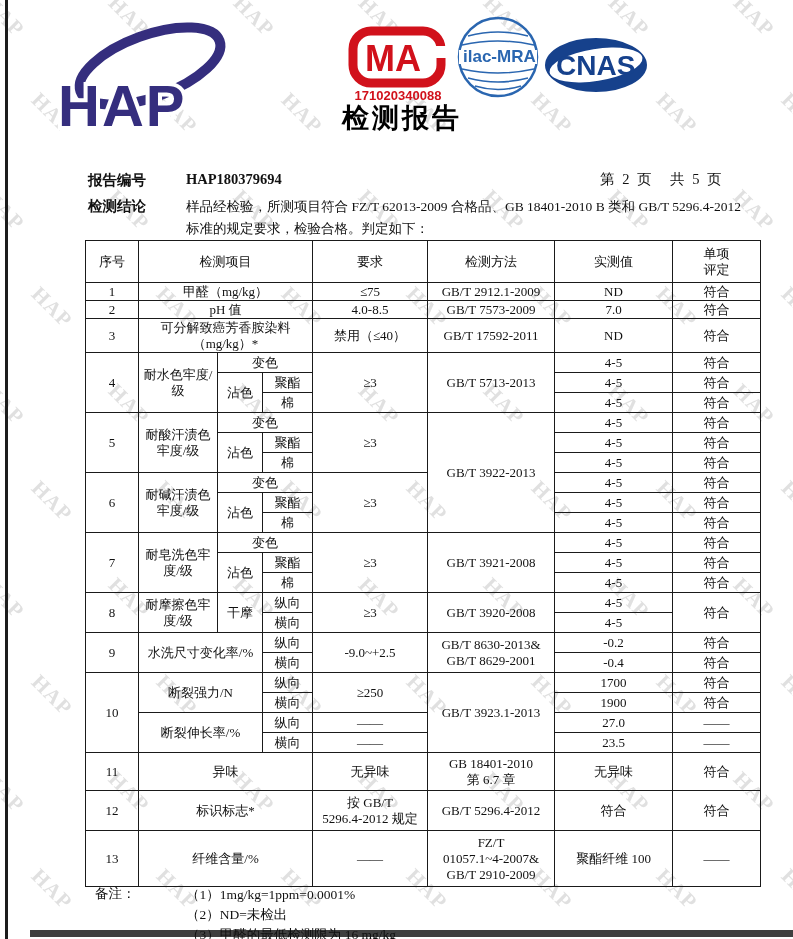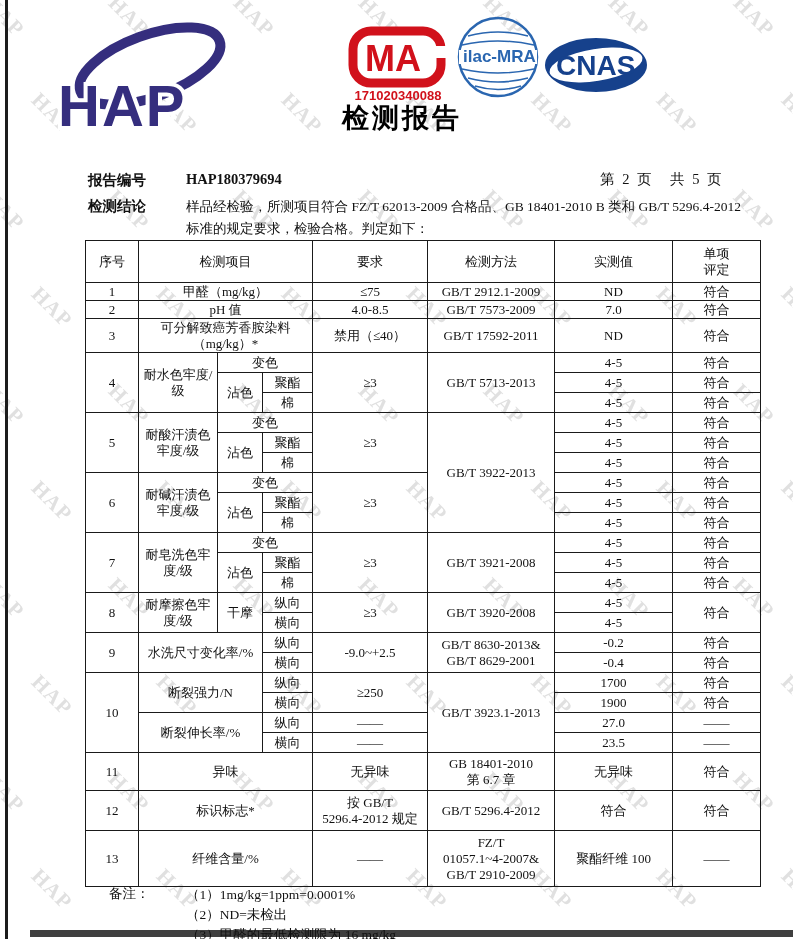--- a/index.html
+++ b/index.html
@@ -38,21 +38,21 @@
       line-height:22px; white-space:pre-line;}
   
   table.report{position:absolute; left:85px; top:240px; width:675px;
       border-collapse:collapse; table-layout:fixed;
       font-size:13px; text-align:center;}
   table.report td{border:1.5px solid #1a1a1a; padding:0 2px; vertical-align:middle;
       white-space:pre-line; line-height:16px; background:transparent;}
   tr.h-hdr{height:42px;} tr.h-s{height:18px;} tr.h-m{height:34px;}
   tr.h-r{height:20px;} tr.h-r11{height:38px;} tr.h-r12{height:40px;} tr.h-r13{height:56px;}
   
-  .notes-label{left:109px; top:885px; font-size:13.5px;}
+  .notes-label{left:95px; top:885px; font-size:13.5px;}
   .notes{left:186px; top:885px; font-size:13.5px; line-height:20px;}
 </style>
 </head>
 <body>
 
 <div class="page">
   <div id="watermarks">
       <span class="wm" style="left: -20px; top: 4px;">HAP</span>
       <span class="wm" style="left: 105px; top: 4px;">HAP</span>
       <span class="wm" style="left: 230px; top: 4px;">HAP</span>

